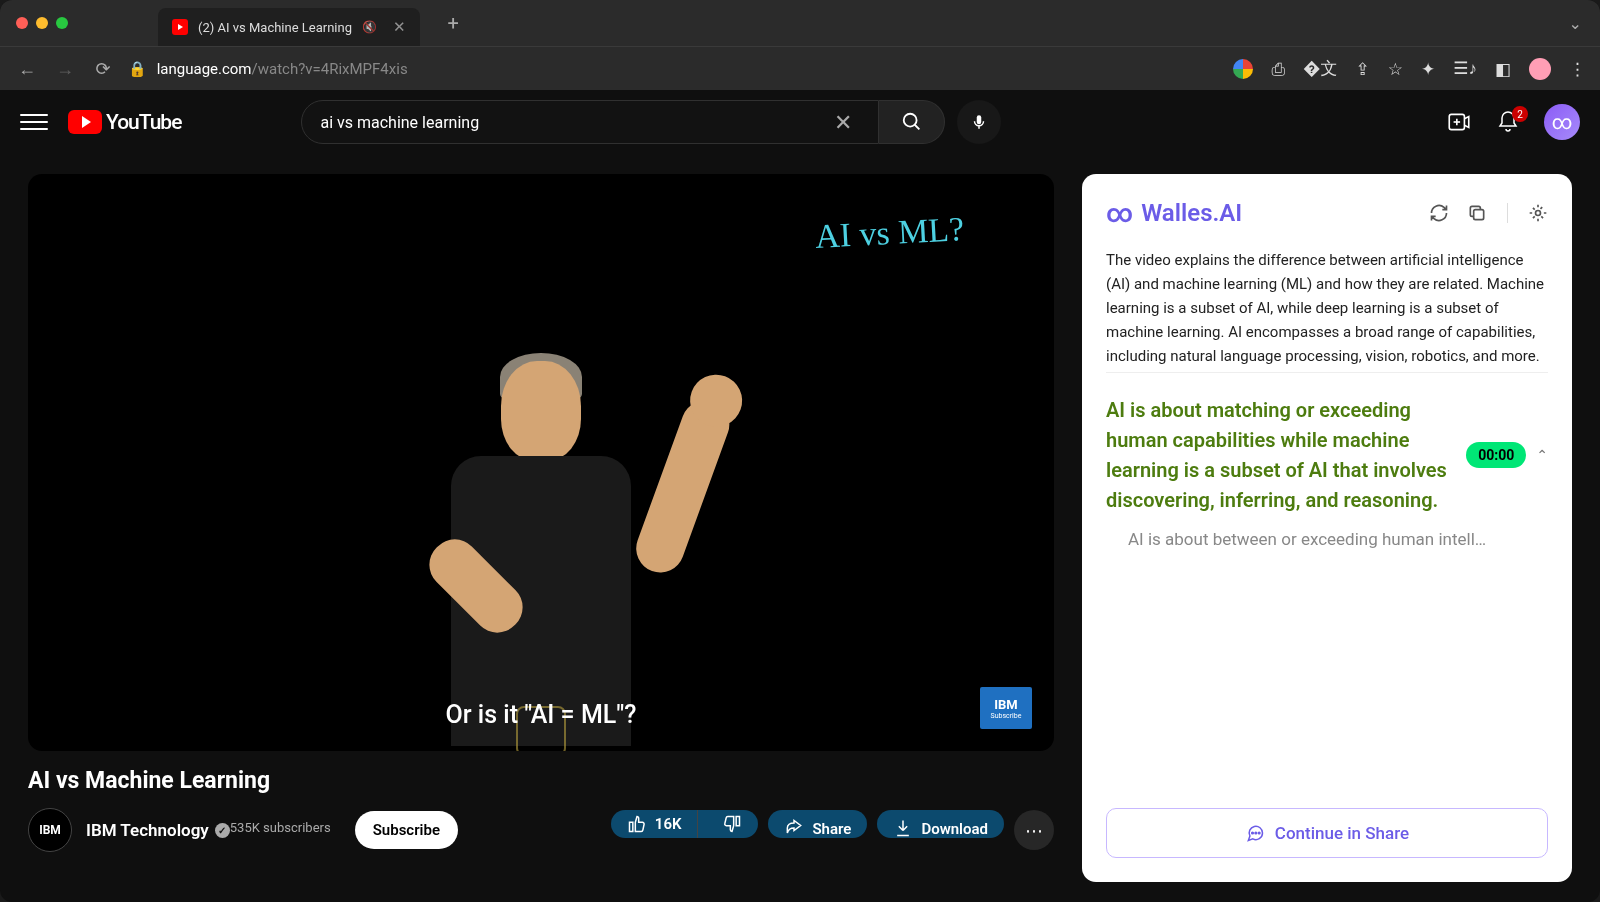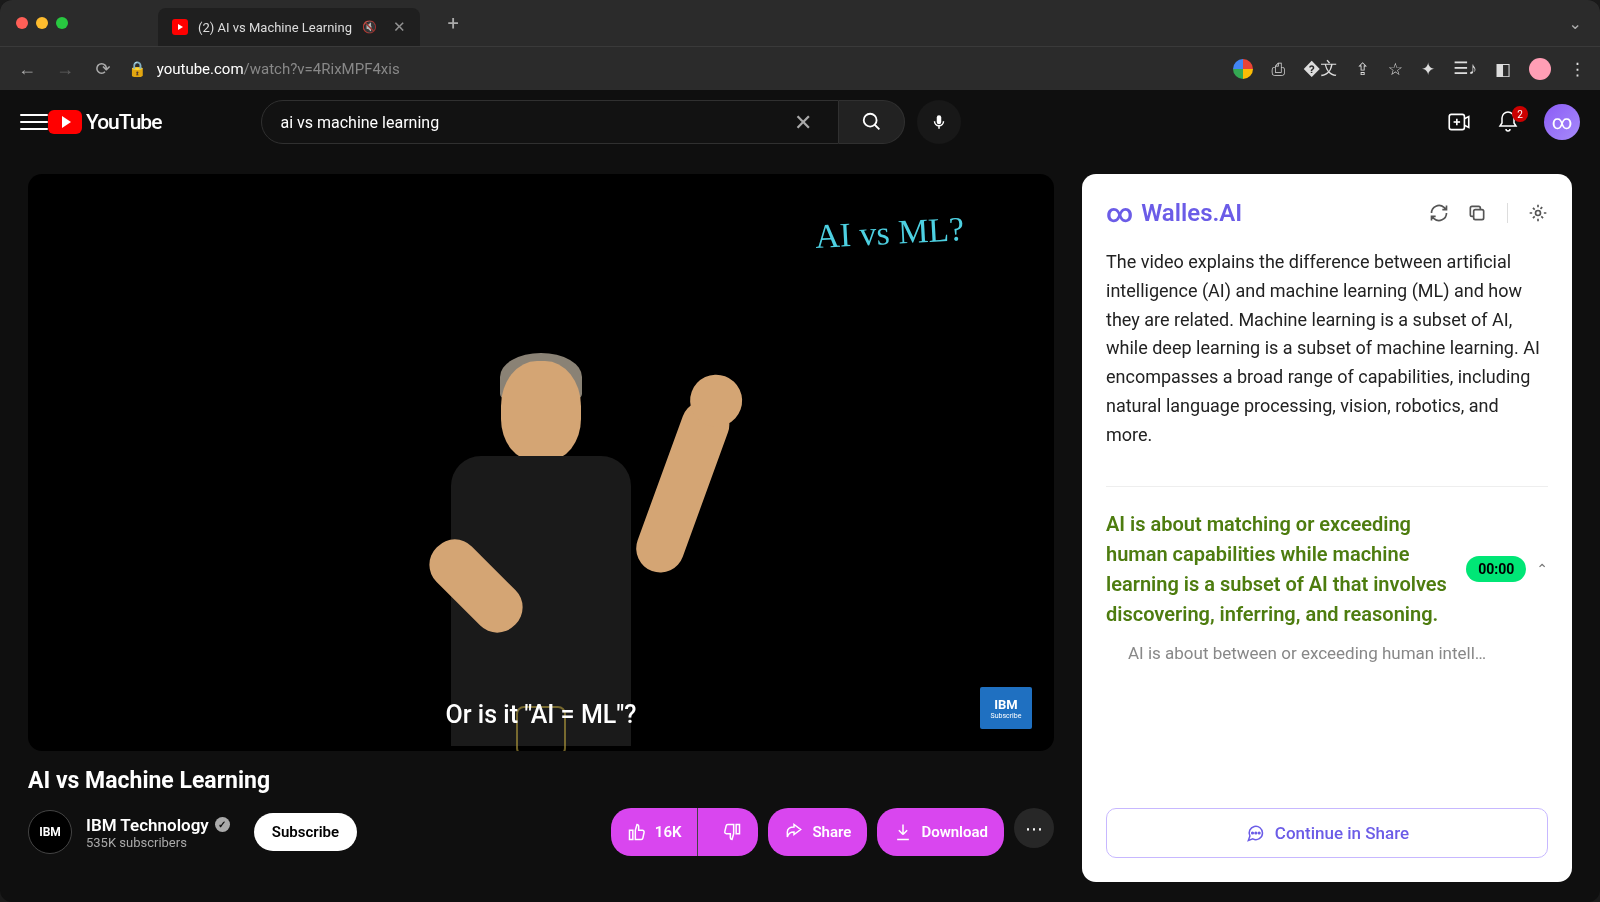--- a/index.html
+++ b/index.html
@@ -18,21 +18,21 @@
 .chevron-down{position:absolute;right:18px;top:14px;color:#aaa}
 .urlbar{height:44px;background:#2b2b2b;display:flex;align-items:center;padding:0 14px;gap:12px;border-top:1px solid #3a3a3a}
 .nav-icon{color:#aaa;font-size:18px;width:26px;text-align:center}
 .url-field{flex:1;display:flex;align-items:center;gap:10px;color:#ccc;font-size:15px}
 .lock-icon{color:#aaa}
 .url-domain{color:#fff}
 .url-path{color:#888}
 .url-icons{display:flex;align-items:center;gap:18px;color:#ddd}
 .url-icons>*{font-size:17px}
 .avatar-small{width:22px;height:22px;border-radius:50%;background:#ff9eb5}
-.yt-header{height:64px;background:#0f0f0f;display:flex;align-items:center;padding:0 20px;}
+.yt-header{height:64px;background:#0f0f0f;display:flex;align-items:center;padding:0 20px;gap:20px}
 .hamburger{color:#fff;width:28px;display:flex;flex-direction:column;gap:5px;cursor:pointer}
 .hamburger span{height:2px;background:#fff;border-radius:1px}
 .yt-logo{display:flex;align-items:center;gap:4px}
 .yt-logo-icon{width:34px;height:24px;background:#ff0000;border-radius:6px;display:flex;align-items:center;justify-content:center}
 .yt-logo-icon::after{content:"";border-left:9px solid white;border-top:6px solid transparent;border-bottom:6px solid transparent;margin-left:2px}
 .yt-logo-text{color:#fff;font-size:21px;font-weight:500;letter-spacing:-1px}
 .search-container{flex:1;display:flex;justify-content:center;max-width:700px;margin-left:100px}
 .search-box{flex:1;height:44px;background:#121212;border:1px solid #303030;border-radius:22px 0 0 22px;padding:0 18px;display:flex;align-items:center;color:#fff;font-size:16px}
 .search-box input{flex:1;background:none;border:none;color:#fff;font-size:16px;outline:none}
 .clear-x{color:#aaa;font-size:22px;padding:0 8px}
@@ -54,38 +54,38 @@
 .arm-up{position:absolute;top:60px;right:55px;width:48px;height:180px;background:#d4a574;border-radius:24px;transform:rotate(20deg);transform-origin:bottom center}
 .hand{position:absolute;top:-28px;left:0;width:52px;height:52px;background:#d4a574;border-radius:50%}
 .arm-down{position:absolute;top:200px;left:100px;width:50px;height:110px;background:#d4a574;border-radius:24px;transform:rotate(-45deg)}
 .graphic{position:absolute;top:250px;left:50%;transform:translateX(-50%);width:50px;height:50px;border:2px solid #b8a03e;border-radius:8px;opacity:.6}
 .caption{position:absolute;bottom:22px;left:50%;transform:translateX(-50%);color:#fff;font-size:25px;font-weight:500}
 .ibm-badge{position:absolute;bottom:22px;right:22px;width:52px;height:42px;background:#1f70c1;display:flex;flex-direction:column;align-items:center;justify-content:center;color:#fff;font-size:13px;font-weight:700;border-radius:2px}
 .ibm-sub{font-size:7px;font-weight:400}
 .video-title{color:#fff;font-size:23px;font-weight:700;margin-top:16px}
 .video-meta{display:flex;align-items:center;gap:14px;margin-top:14px}
 .channel-icon{width:44px;height:44px;border-radius:50%;background:#000;display:flex;align-items:center;justify-content:center;color:#fff;font-size:12px;font-weight:700;border:1px solid #444}
-.channel-info{display:flex;flex-direction:column}
+.channel-info{display:flex;flex-direction:row}
 .channel-name{color:#fff;font-size:17px;font-weight:600;display:flex;align-items:center;gap:6px}
 .verified{width:15px;height:15px;background:#aaa;border-radius:50%;display:inline-flex;align-items:center;justify-content:center;font-size:10px;color:#0f0f0f}
 .subs{color:#aaa;font-size:13px}
 .sub-btn{background:#fff;color:#000;border:none;border-radius:20px;padding:10px 18px;font-size:15px;font-weight:600;margin-left:10px}
 .actions{margin-left:auto;display:flex;gap:10px}
-.pill{background:#d946ef;border-radius:20px;height:48px;display:flex;align-items:center;padding:0 16px;color:#fff;gap:8px;font-size:15px;font-weight:600}
+.pill{background:#0c4a6e;border-radius:20px;height:28px;display:flex;align-items:flex-end;padding:0 16px;color:#fff;gap:8px;font-size:15px;font-weight:600}
 .pill.split{padding:0}
 .pill.split>div{padding:0 16px;height:100%;display:flex;align-items:center;gap:8px}
 .pill.split>div:first-child{border-right:1px solid #444}
 .more-btn{width:40px;height:40px;border-radius:50%;background:#272727;color:#fff;display:flex;align-items:center;justify-content:center;font-size:18px}
 .sidebar{width:490px;background:#fff;border-radius:14px;padding:24px;display:flex;flex-direction:column;overflow:hidden}
 .sb-header{display:flex;align-items:center;justify-content:space-between;margin-bottom:20px}
 .sb-brand{display:flex;align-items:center;gap:8px;color:#6b5ce7;font-size:24px;font-weight:600}
 .sb-brand-icon{font-size:26px}
 .sb-icons{display:flex;align-items:center;gap:18px;color:#555;font-size:19px}
 .sb-divider{width:1px;height:20px;background:#ddd;margin:0 2px}
-.sb-summary{color:#222;font-size:18px;line-height:1.6;margin-bottom:36px}
+.sb-summary{color:#222;font-size:15px;line-height:1.6;margin-bottom:4px}
 .sb-hr{border:none;border-top:1px solid #eee;margin-bottom:22px}
 .sb-h2{color:#000;font-size:21px;font-weight:700;margin-bottom:20px}
 .highlight{display:flex;gap:14px;margin-bottom:14px}
 .hl-text{flex:1;color:#4d7c0f;font-size:20px;font-weight:600;line-height:1.5}
 .hl-right{display:flex;align-items:center;gap:10px}
 .ts-badge{background:#00e676;color:#000;border-radius:14px;padding:5px 12px;font-size:14px;font-weight:700}
 .chevron-up{color:#777;font-size:14px}
 .hl-detail{color:#888;font-size:17px;padding-left:22px;margin-bottom:20px;white-space:nowrap;overflow:hidden;text-overflow:ellipsis}
 .continue-btn{border:1.5px solid #c7b8ff;color:#6b5ce7;background:#fff;border-radius:10px;height:50px;display:flex;align-items:center;justify-content:center;gap:10px;font-size:17px;font-weight:500;margin-top:auto}
 svg{display:block}
@@ -109,21 +109,21 @@
     <div class="new-tab">+</div>
     <div class="chevron-down">⌄</div>
   </div>
 
   <div class="urlbar">
     <div class="nav-icon">←</div>
     <div class="nav-icon" style="opacity:.4">→</div>
     <div class="nav-icon">⟳</div>
     <div class="url-field">
       <span class="lock-icon">🔒</span>
-      <span><span class="url-domain">youtube.com</span><span class="url-path">/watch?v=4RixMPF4xis</span></span>
+      <span><span class="url-domain">language.com</span><span class="url-path">/watch?v=4RixMPF4xis</span></span>
     </div>
     <div class="url-icons">
       <span style="width:20px;height:20px;border-radius:50%;background:conic-gradient(#ea4335 0 25%,#fbbc05 0 50%,#34a853 0 75%,#4285f4 0)"></span>
       <span>⎙</span>
       <span>�文</span>
       <span>⇪</span>
       <span>☆</span>
       <span>✦</span>
       <span>☰♪</span>
       <span>◧</span>

